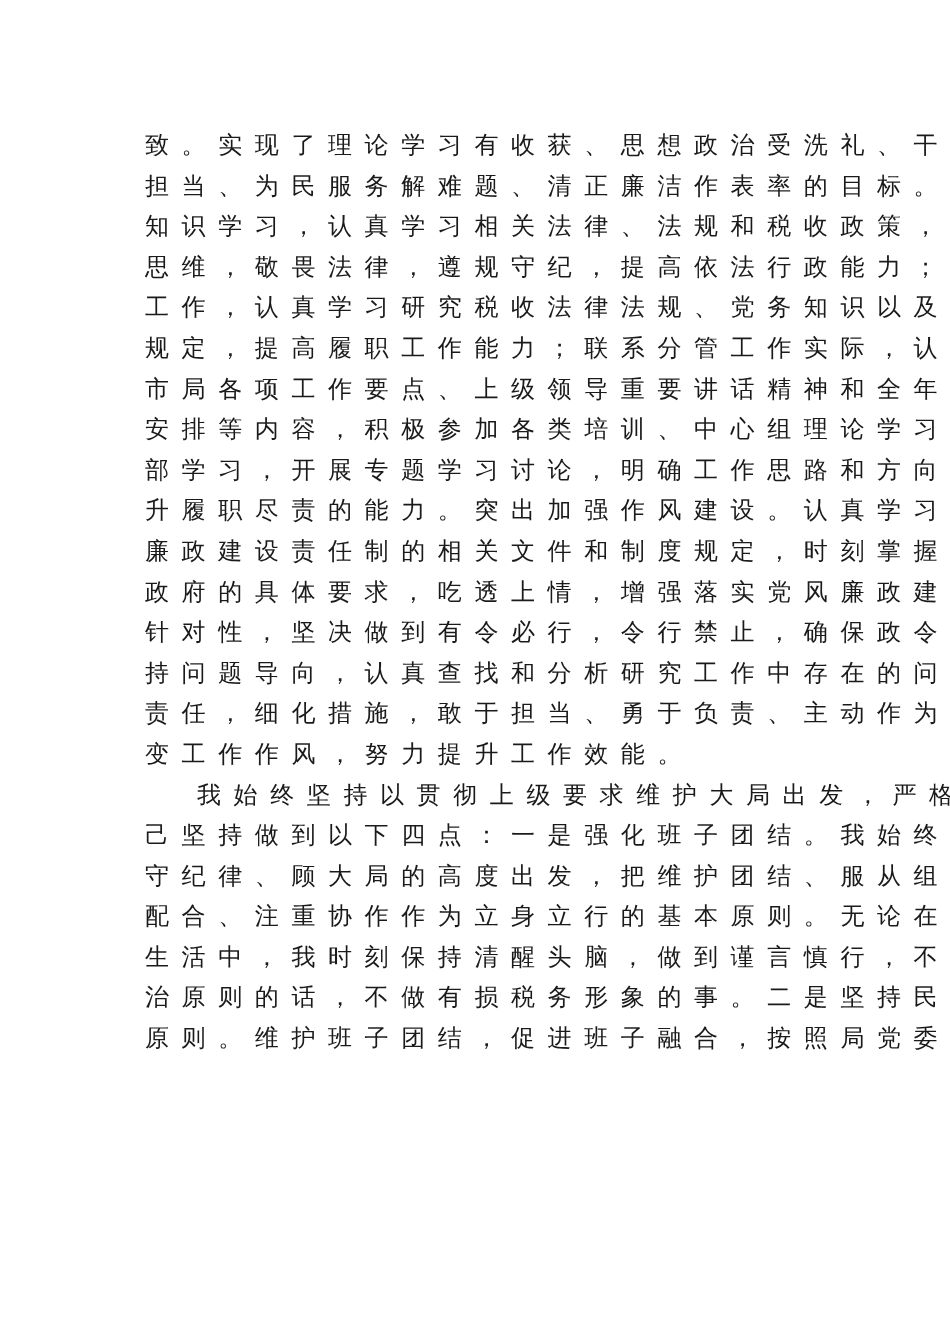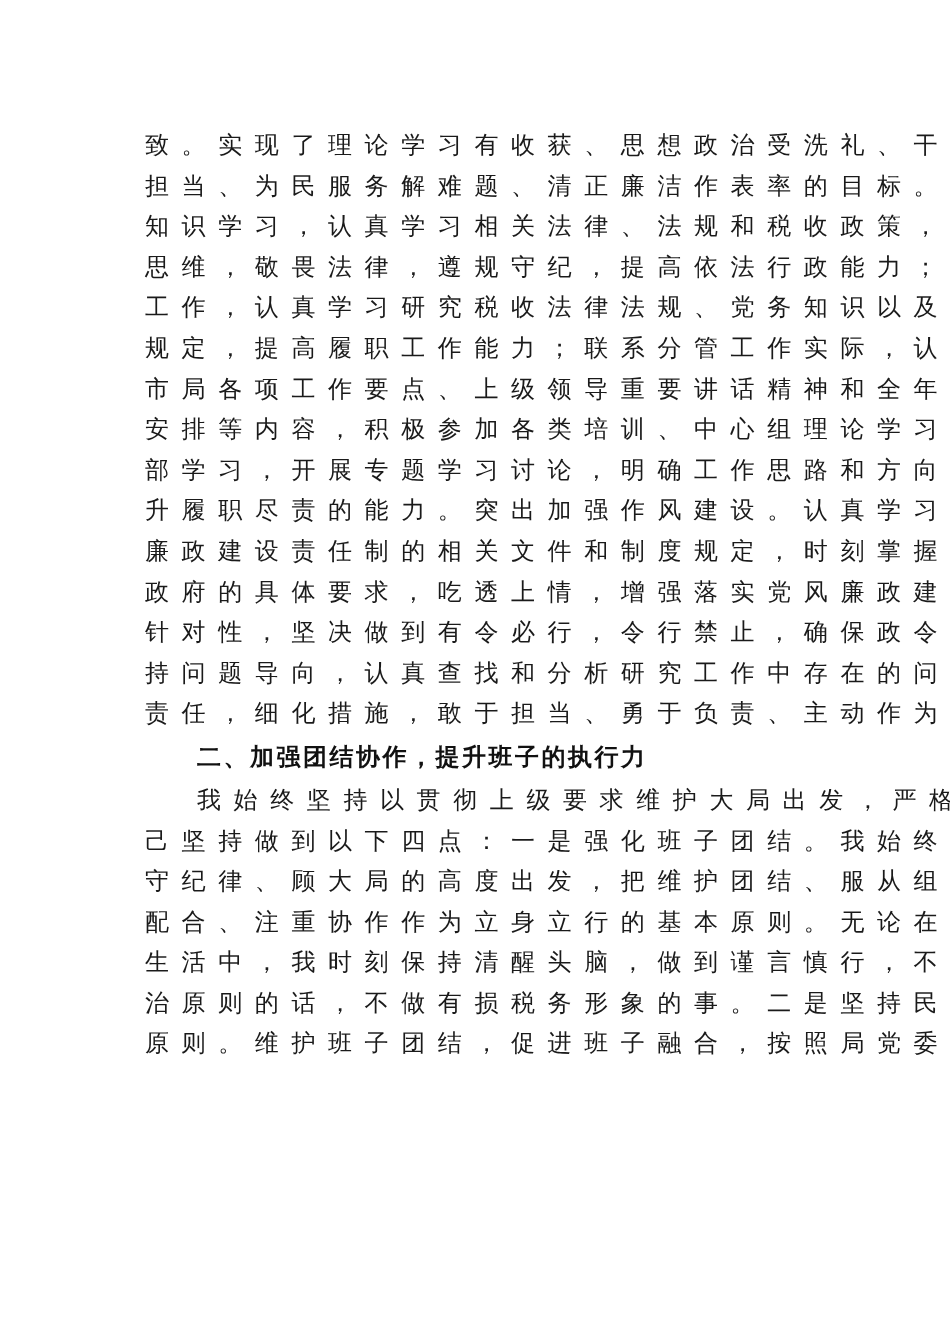--- a/index.html
+++ b/index.html
@@ -39,23 +39,23 @@
       <div class="line">规定，提高履职工作能力；联系分管工作实际，认真学习省</div>
       <div class="line">市局各项工作要点、上级领导重要讲话精神和全年重点工作</div>
       <div class="line">安排等内容，积极参加各类培训、中心组理论学习和所在支</div>
       <div class="line">部学习，开展专题学习讨论，明确工作思路和方向，努力提</div>
       <div class="line">升履职尽责的能力。突出加强作风建设。认真学习落实党风</div>
       <div class="line">廉政建设责任制的相关文件和制度规定，时刻掌握各级党委</div>
       <div class="line">政府的具体要求，吃透上情，增强落实党风廉政建设规定的</div>
       <div class="line">针对性，坚决做到有令必行，令行禁止，确保政令畅通；坚</div>
       <div class="line">持问题导向，认真查找和分析研究工作中存在的问题，靠实</div>
       <div class="line">责任，细化措施，敢于担当、勇于负责、主动作为，切实转</div>
+      <div class="line">变工作作风，努力提升工作效能。</div>
     </div>
 
-    <div class="heading">二、加强团结协作，提升班子的执行力</div>
 
     <div>
       <div class="line indent">我始终坚持以贯彻上级要求维护大局出发，严格要求自</div>
       <div class="line">己坚持做到以下四点：一是强化班子团结。我始终从讲规矩</div>
       <div class="line">守纪律、顾大局的高度出发，把维护团结、服从组织、加强</div>
       <div class="line">配合、注重协作作为立身立行的基本原则。无论在工作还是</div>
       <div class="line">生活中，我时刻保持清醒头脑，做到谨言慎行，不说违反政</div>
       <div class="line">治原则的话，不做有损税务形象的事。二是坚持民主集中制</div>
       <div class="line">原则。维护班子团结，促进班子融合，按照局党委和班子要</div>
     </div>

